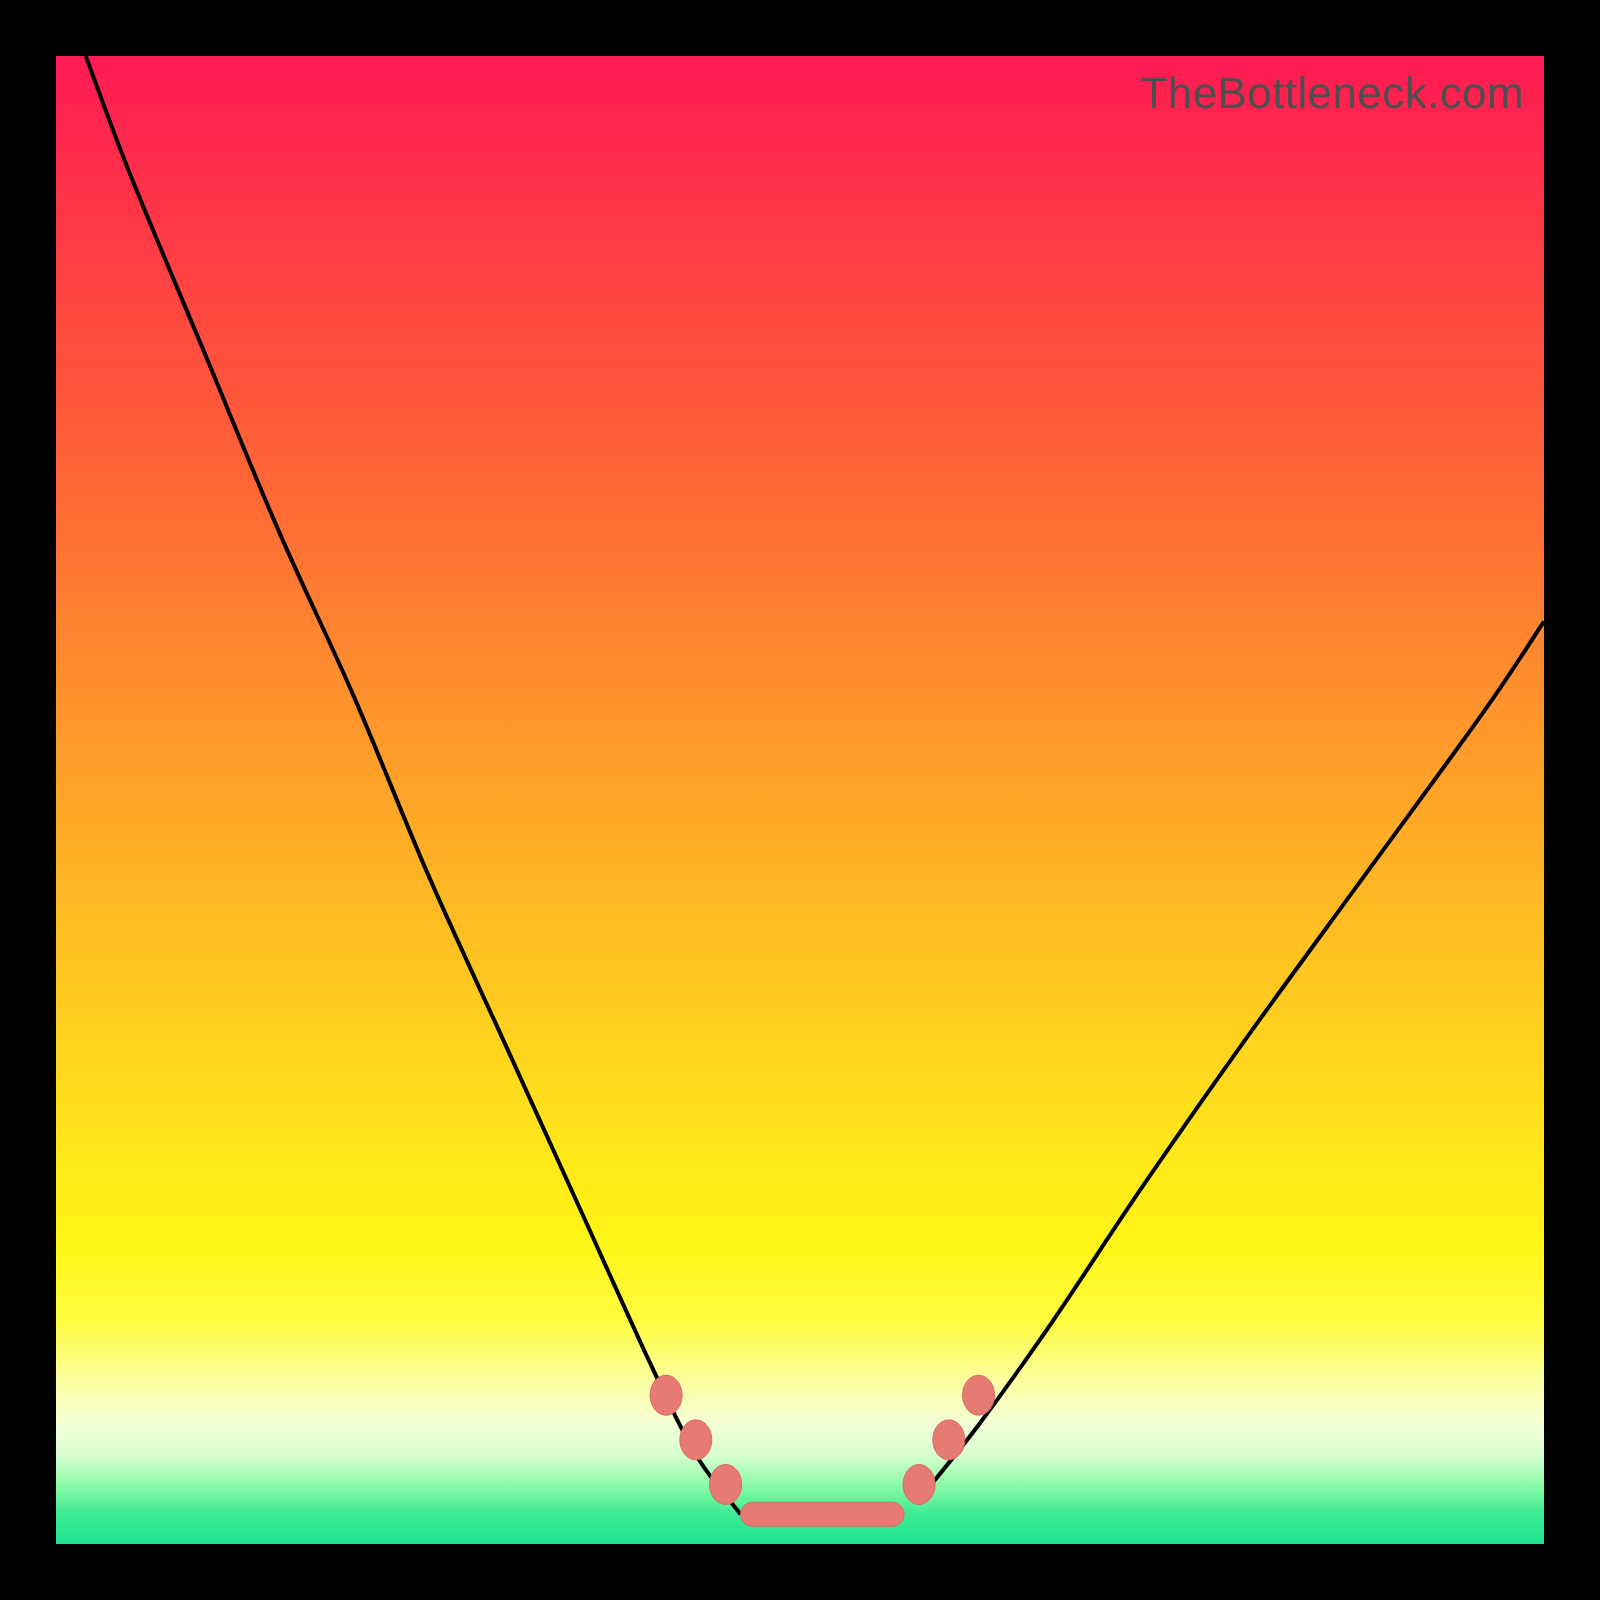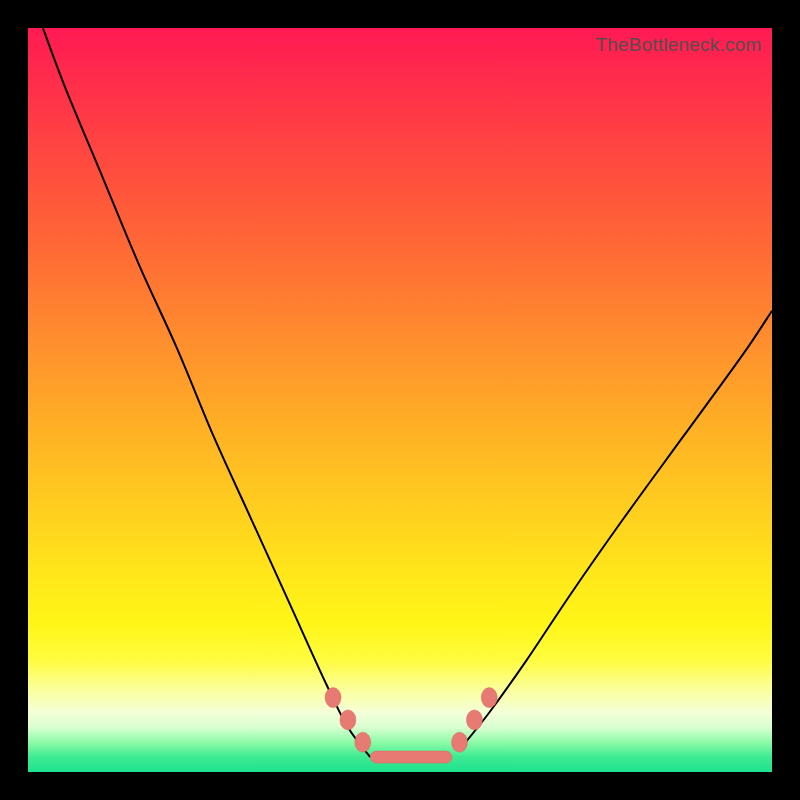--- a/index.html
+++ b/index.html
@@ -41,21 +41,21 @@
       #8dfba8 96%,
       #3dea92 98%,
       #1de28e 100%
     );
   }
   .watermark {
     position: absolute;
     top: 6px;
     right: 10px;
     color: #4f4f4f;
-    font-size: 19px;
+    font-size: 22px;
     font-weight: 400;
     letter-spacing: 0.2px;
     user-select: none;
   }
   svg.overlay {
     position: absolute;
     left: 0; top: 0;
     width: 744px; height: 744px;
   }
   .curve {

